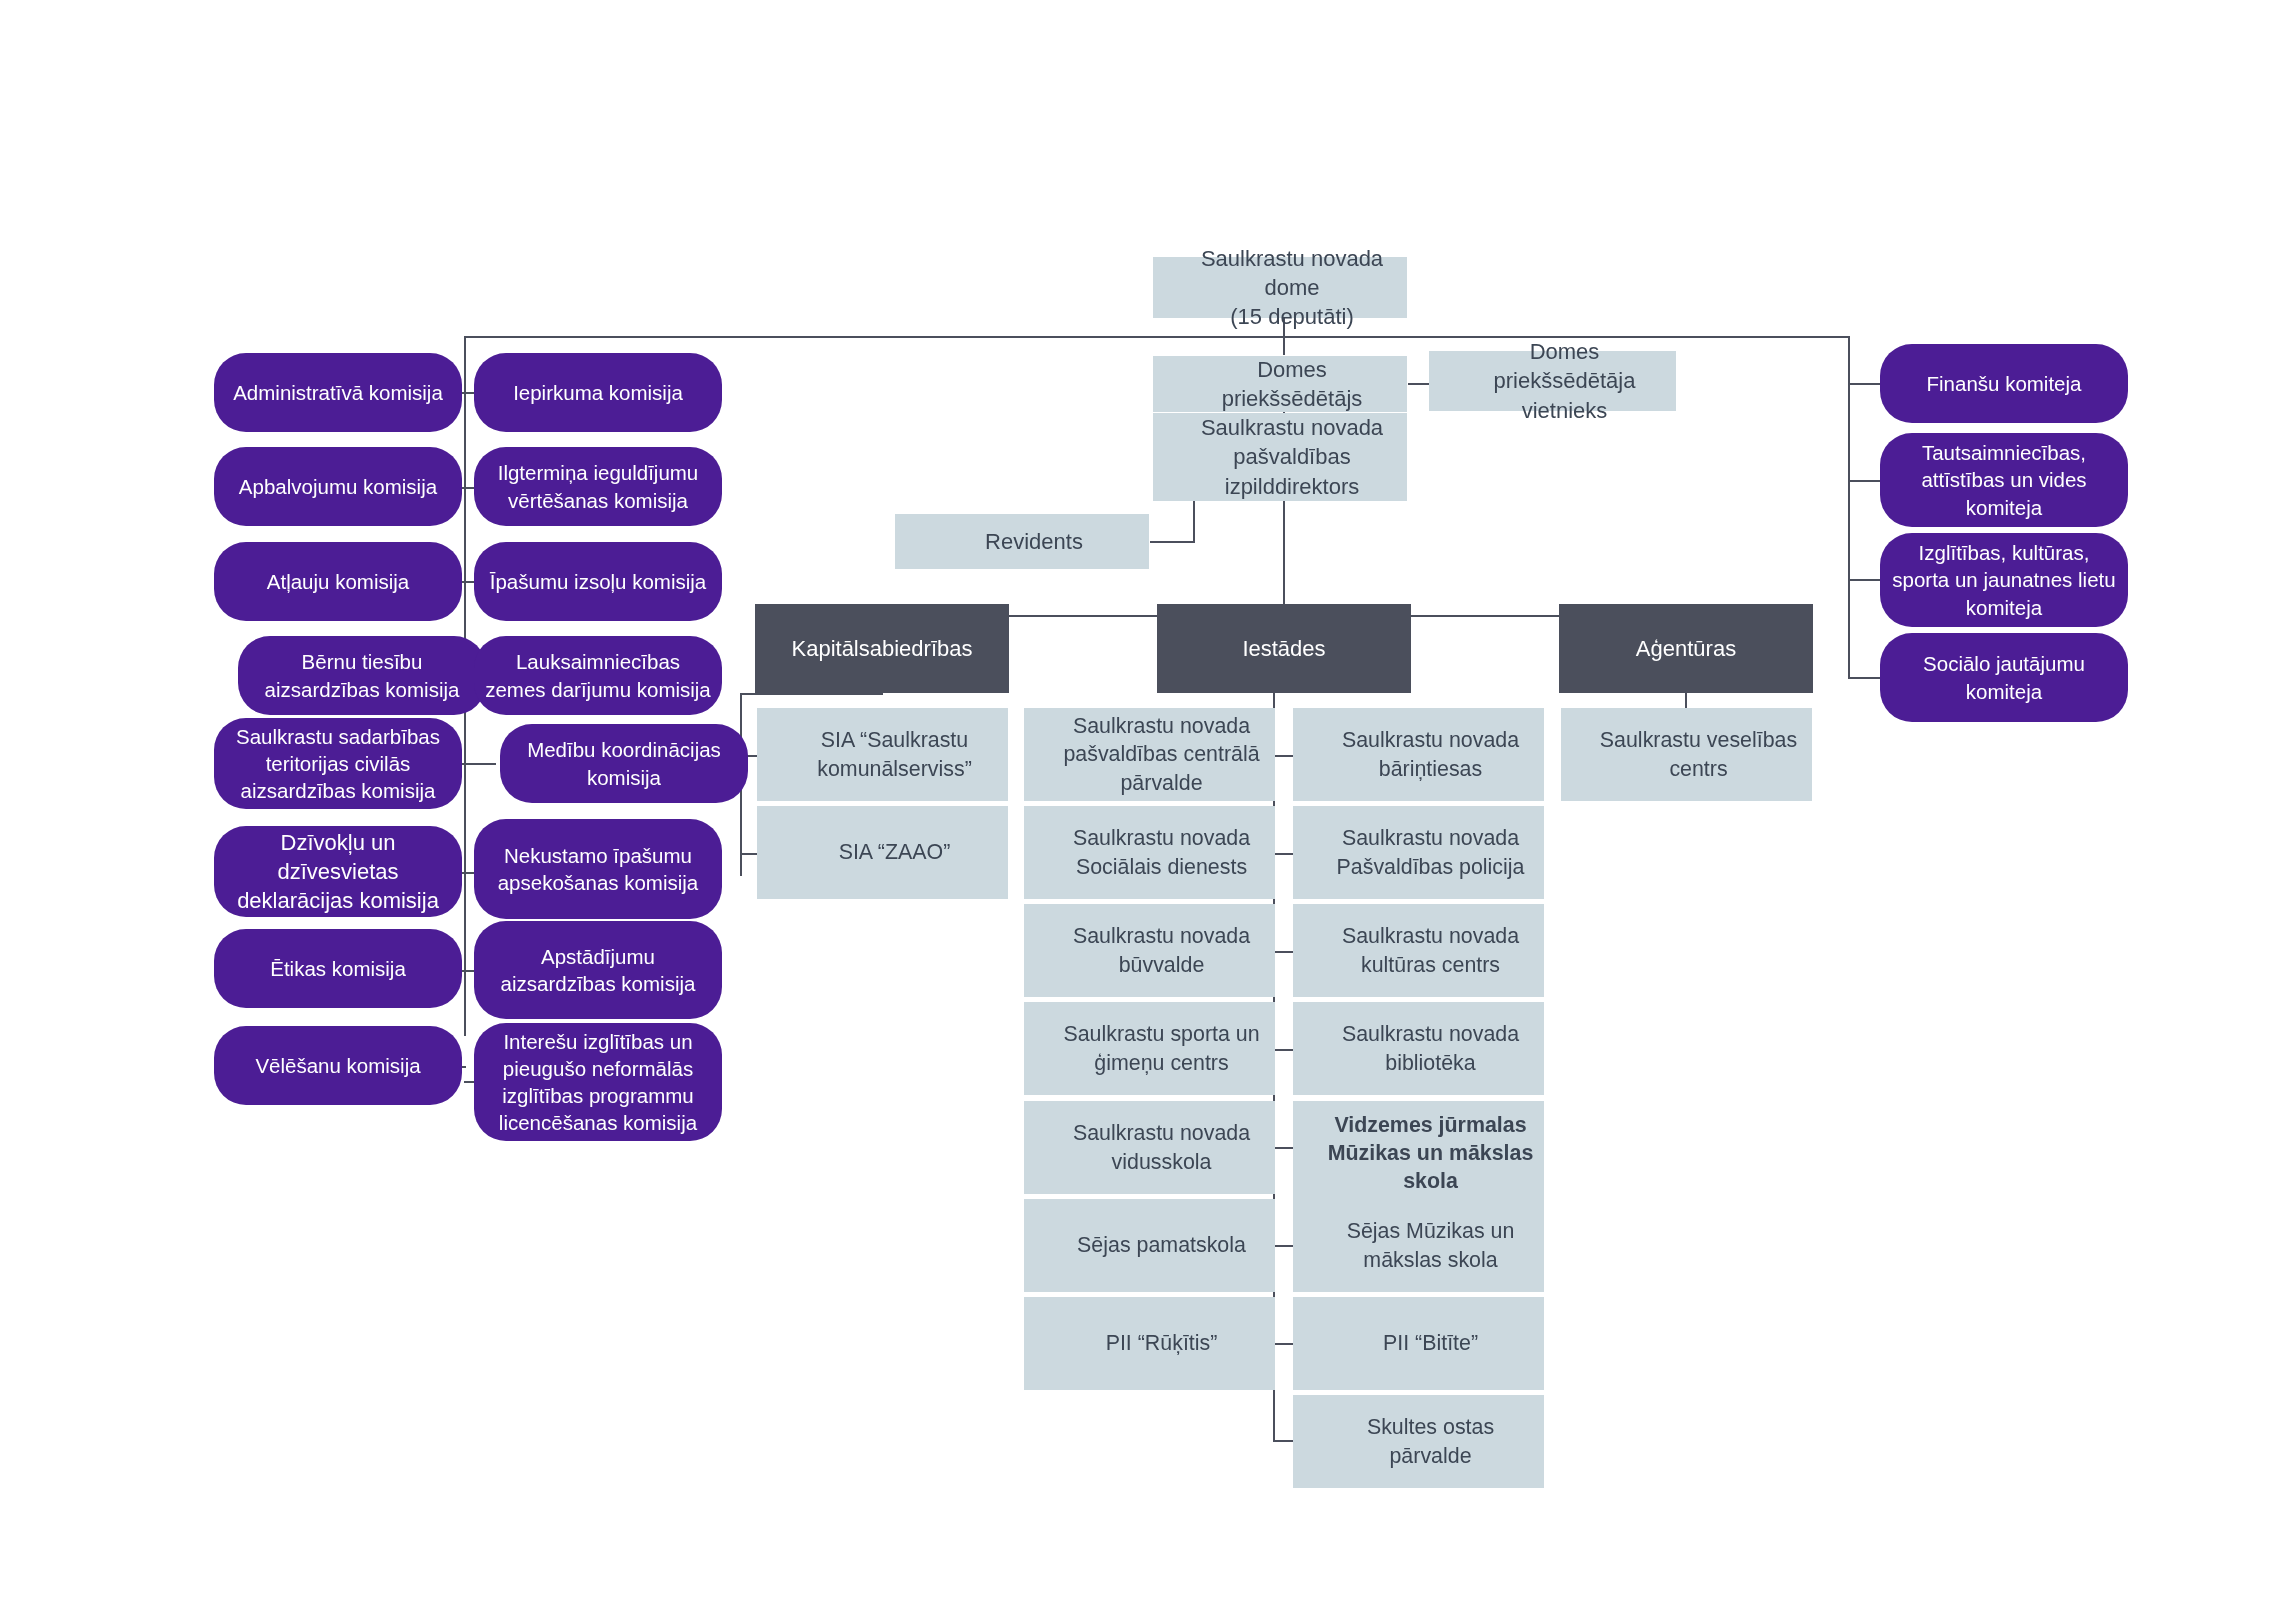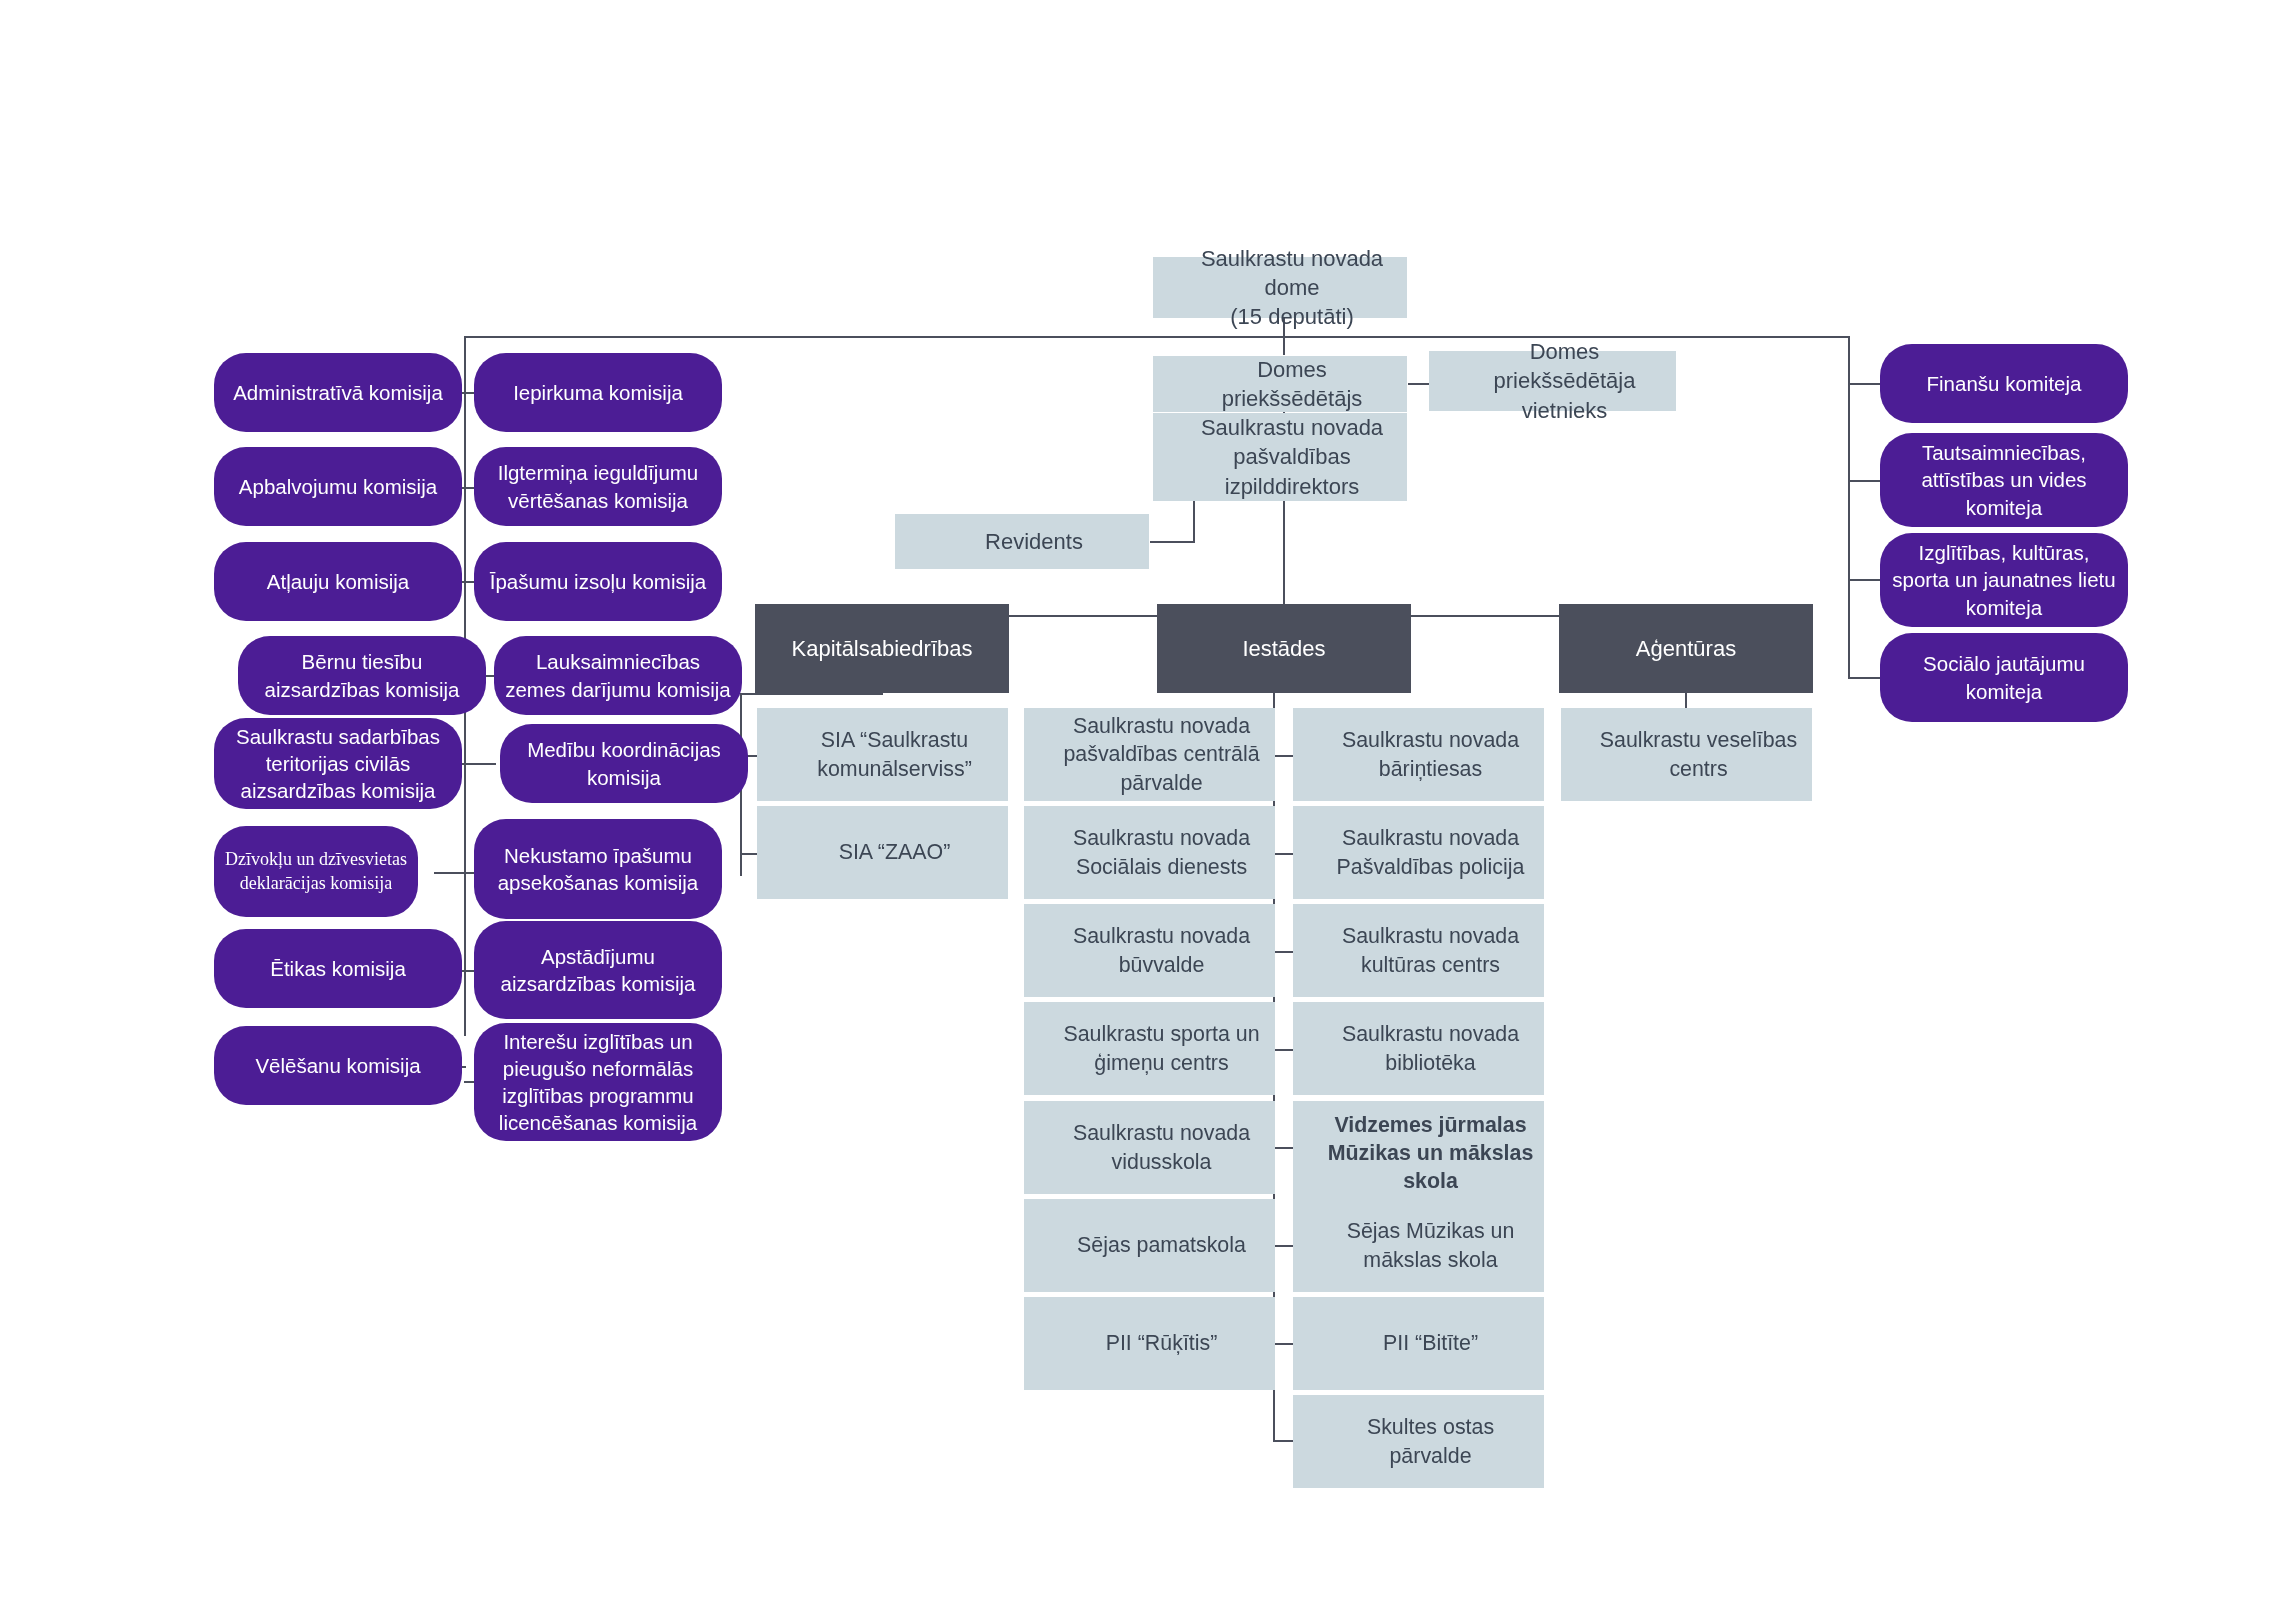--- a/index.html
+++ b/index.html
@@ -164,40 +164,40 @@
     </div>
   <div class="box md" style="left:214px;top:542px;width:248px;height:79px;font-size:20.5px;">
     <span>Atļauju komisija</span>
     </div>
   <div class="box md" style="left:214px;top:636px;width:248px;height:79px;font-size:20.5px;margin-left:24px;">
     <span>Bērnu tiesību aizsardzības  komisija</span>
     </div>
   <div class="box md" style="left:214px;top:718px;width:248px;height:91px;font-size:20.5px;">
     <span>Saulkrastu sadarbības teritorijas civilās aizsardzības komisija</span>
     </div>
-  <div class="box md" style="left:214px;top:826px;width:204px;height:91px;font-size:18px;font-family:Liberation Serif, serif;">
+  <div class="box md" style="left:214px;top:826px;width:248px;height:91px;font-size:22px;">
     <span>Dzīvokļu un dzīvesvietas deklarācijas komisija</span>
     </div>
   <div class="box md" style="left:214px;top:929px;width:248px;height:79px;font-size:20.5px;">
     <span>Ētikas komisija</span>
     </div>
   <div class="box md" style="left:214px;top:1026px;width:248px;height:79px;font-size:20.5px;">
     <span>Vēlēšanu komisija</span>
     </div>
 
   <div class="box md" style="left:474px;top:353px;width:248px;height:79px;font-size:20.5px;">
     <span>Iepirkuma komisija</span>
     </div>
   <div class="box md" style="left:474px;top:447px;width:248px;height:79px;font-size:20.5px;">
     <span>Ilgtermiņa ieguldījumu vērtēšanas komisija</span>
     </div>
   <div class="box md" style="left:474px;top:542px;width:248px;height:79px;font-size:20.5px;">
     <span>Īpašumu izsoļu komisija</span>
     </div>
-  <div class="box md" style="left:494px;top:636px;width:248px;height:79px;font-size:20.5px;">
+  <div class="box md" style="left:474px;top:636px;width:248px;height:79px;font-size:20.5px;">
     <span>Lauksaimniecības zemes darījumu komisija</span>
     </div>
   <div class="box md" style="left:500px;top:724px;width:248px;height:79px;font-size:20.5px;">
     <span>Medību koordinācijas komisija</span>
     </div>
   <div class="box md" style="left:474px;top:819px;width:248px;height:100px;font-size:20.5px;">
     <span>Nekustamo īpašumu apsekošanas komisija</span>
     </div>
   <div class="box md" style="left:474px;top:921px;width:248px;height:98px;font-size:20.5px;">
     <span>Apstādījumu aizsardzības komisija</span>

